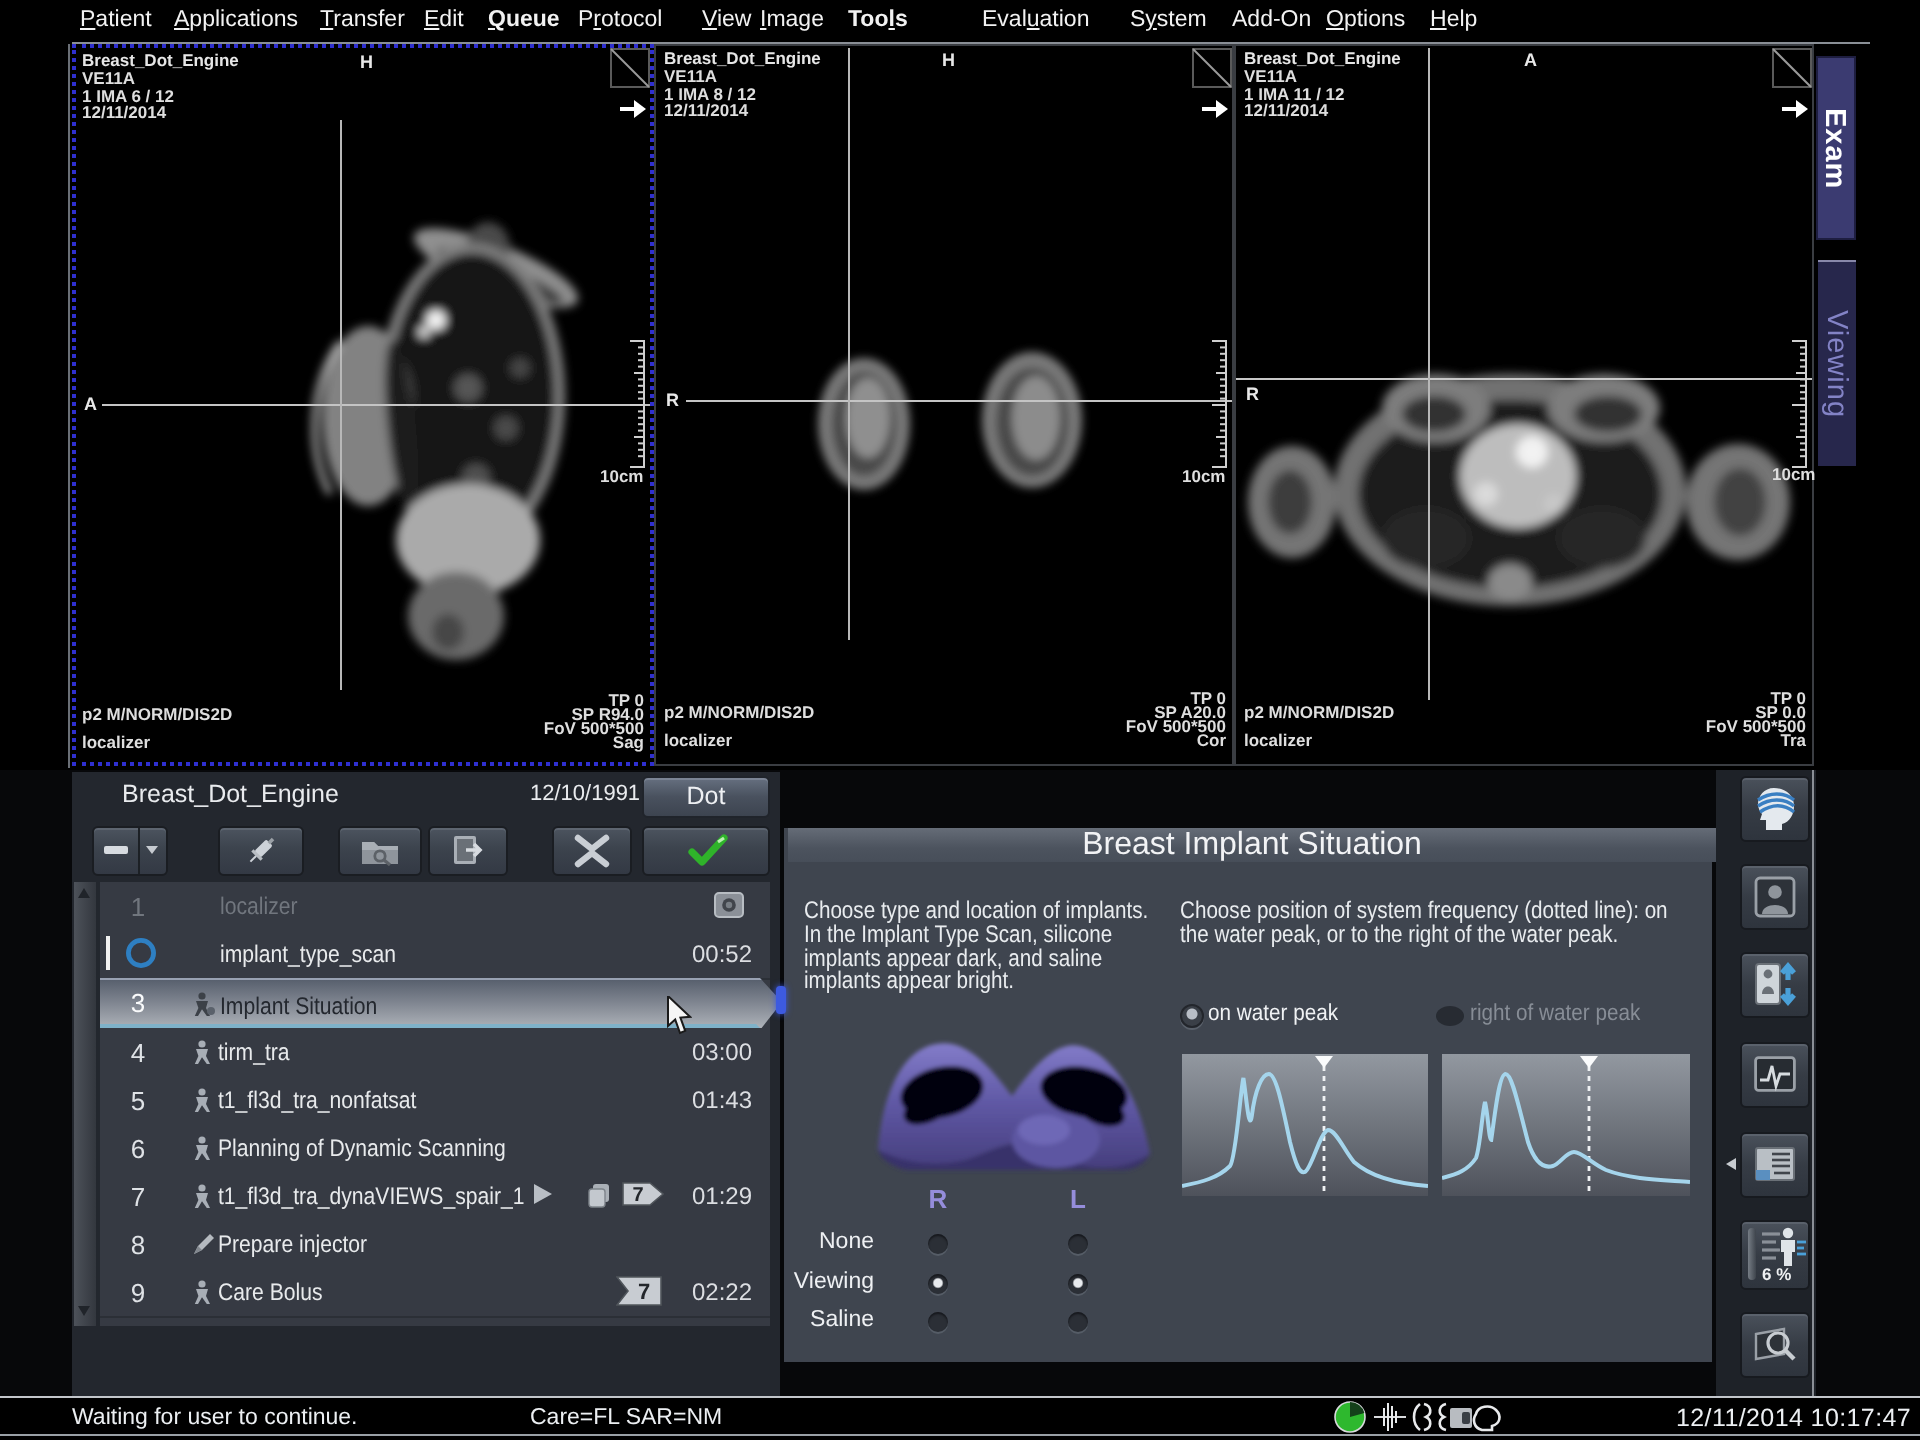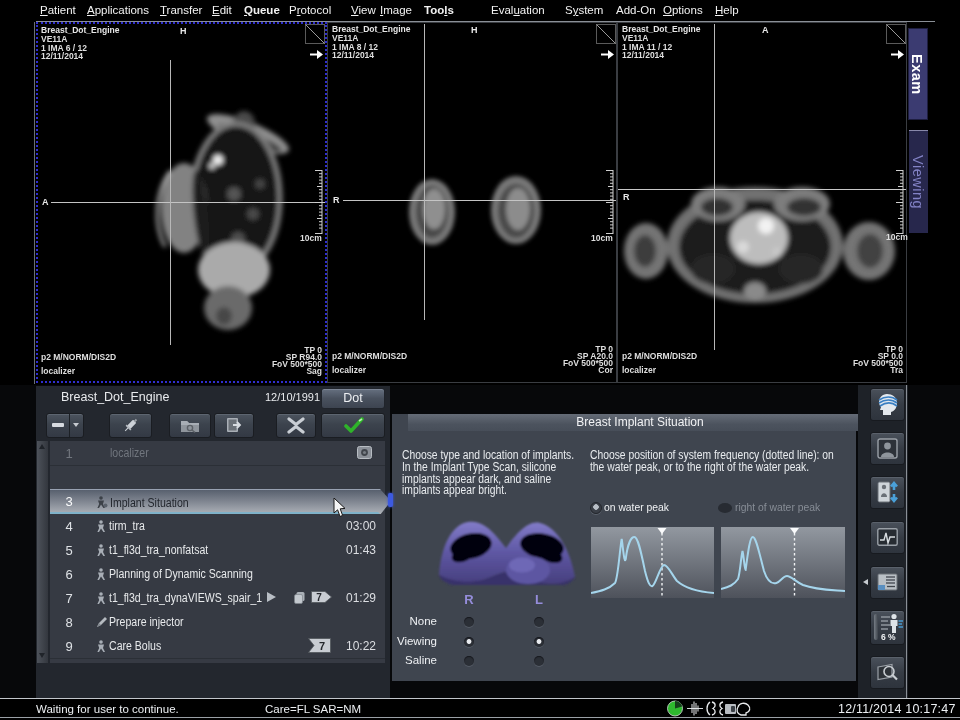--- a/index.html
+++ b/index.html
@@ -325,20 +325,28 @@
     <div class="abs" style="left:14px;top:55px;width:335px;height:222px;background:#363a43;">
       <div class="lrow" style="top:0;background:#363a43;">
         <div class="lnum" style="left:11px;color:#71767e;">1</div>
         <div class="ltxt" style="left:60px;color:#71767e;">localizer</div>
         <svg class="abs" style="left:307px;top:5px;" width="15" height="13" viewBox="0 0 15 13">
             <rect x="0.5" y="0.5" width="14" height="12" rx="2" fill="#8b9098" stroke="#b8bdc3"></rect>
             <circle cx="7.5" cy="6.5" r="3.4" fill="#41454c"></circle>
             <circle cx="7.5" cy="6.5" r="1.6" fill="#777d84"></circle>
           </svg>
       </div>
+      <div class="lrow" style="top:24px;background:#363a43;">
+        <div class="abs" style="left:3px;top:3px;width:2px;height:17px;background:#f2f2f2;"></div>
+        <svg class="abs" style="left:12px;top:3px;" width="17" height="17" viewBox="0 0 17 17">
+            <circle cx="8.5" cy="8.5" r="6.3" fill="none" stroke="#2e7fc2" stroke-width="2.4"></circle>
+          </svg>
+        <div class="ltxt" style="left:60px;">implant_type_scan</div>
+        <div class="ltime">00:52</div>
+      </div>
       <div class="abs" style="left:0;top:48px;width:341px;height:25px;background:linear-gradient(#58606e,#7f8590 45%,#a6abb2 88%,#b2b6bc);border-top:1px solid #98a1b2;clip-path:polygon(0 0,330px 0,341px 12px,330px 100%,0 100%);">
         <div class="abs" style="left:0;top:22px;width:341px;height:3px;background:#7fb2c9;clip-path:polygon(0 0,328px 0,331px 3px,0 3px);"></div>
         <div class="lnum" style="left:11px;top:4px;color:#fafbfc;">3</div>
         <svg class="abs" style="left:45px;top:6px;" width="13" height="13" viewBox="0 0 13 13">
             <g fill="#3c4148">
               <circle cx="6" cy="2" r="1.8"></circle>
               <path d="M3,4.5 L9,4.5 L8,8 L10,12 L8.4,12 L6,8.6 L4,12 L2.4,12 L4.2,8 Z"></path>
             </g>
             <circle cx="10.5" cy="9.5" r="2" fill="#5a616b"></circle>
           </svg>
@@ -410,32 +418,32 @@
             <g fill="#a8aeb6">
               <circle cx="6" cy="2" r="1.8"></circle>
               <path d="M3,4.5 L9,4.5 L8,8 L10,12 L8.4,12 L6,8.6 L4,12 L2.4,12 L4.2,8 Z"></path>
             </g>
           </svg>
         <div class="ltxt">Care Bolus</div>
         <svg class="abs" style="left:258px;top:4px;" width="23" height="15" viewBox="0 0 23 15">
             <path d="M0.5,0.5 L22.5,0.5 L22.5,14.5 L0.5,14.5 L6,7.5 Z" fill="#c8ccd2" stroke="#50555b" stroke-width="0.8"></path>
             <text x="14" y="11.5" font-size="11" font-weight="bold" fill="#23262b" text-anchor="middle" font-family="Liberation Sans">7</text>
           </svg>
-        <div class="ltime">10:22</div>
+        <div class="ltime">02:22</div>
       </div>
     </div>
 
     <svg class="abs" style="left:297px;top:112px;z-index:40;" width="13" height="20" viewBox="0 0 13 20">
       <path d="M1,0 L1,15 L4.6,11.8 L7,18.5 L9.6,17.4 L7.2,10.8 L12,10.4 Z" fill="#f5f5f5" stroke="#1a1a1a" stroke-width="1"></path>
     </svg>
 
   </div>
 
   <div id="rpanel" class="abs" style="left:392px;top:29px;width:464px;height:267px;background:#3f454f;">
-    <div class="abs" style="left:16px;top:0;width:464px;height:17px;background:linear-gradient(#656c77,#4c535e 60%,#474e59);text-align:center;line-height:17px;font-size:12px;color:#f2f3f5;">Breast Implant Situation</div>
+    <div class="abs" style="left:2px;top:0;width:464px;height:17px;background:linear-gradient(#656c77,#4c535e 60%,#474e59);text-align:center;line-height:17px;font-size:16px;color:#f2f3f5;">Breast Implant Situation</div>
     <div class="abs" style="left:10px;top:36px;font-size:12px;line-height:11.8px;color:#e9ecef;transform:scaleX(0.86);transform-origin:0 0;white-space:nowrap;">Choose type and location of implants.<br>In the Implant Type Scan, silicone<br>implants appear dark, and saline<br>implants appear bright.</div>
     <div class="abs" style="left:198px;top:36px;font-size:12px;line-height:11.8px;color:#e9ecef;transform:scaleX(0.86);transform-origin:0 0;white-space:nowrap;">Choose position of system frequency (dotted line): on<br>the water peak, or to the right of the water peak.</div>
 
     <div class="abs" style="left:198px;top:88px;width:10px;height:10px;border-radius:50%;background:radial-gradient(circle at 50% 40%,#b8bec6 0 2.5px,#3a3f47 3px);border:1px solid #23262c;box-shadow:0 1px 0 #5a616b;"></div>
     <div class="abs" style="left:212px;top:87px;font-size:11.5px;color:#f0f2f4;transform:scaleX(0.9);transform-origin:0 0;white-space:nowrap;">on water peak</div>
     <div class="abs" style="left:326px;top:89px;width:14px;height:10px;border-radius:50%;background:#272b32;"></div>
     <div class="abs" style="left:343px;top:87px;font-size:11.5px;color:#878d96;transform:scaleX(0.9);transform-origin:0 0;white-space:nowrap;">right of water peak</div>
 
     <svg class="abs" style="left:199px;top:113px;" width="123" height="71" viewBox="0 0 123 71">
       <defs>

